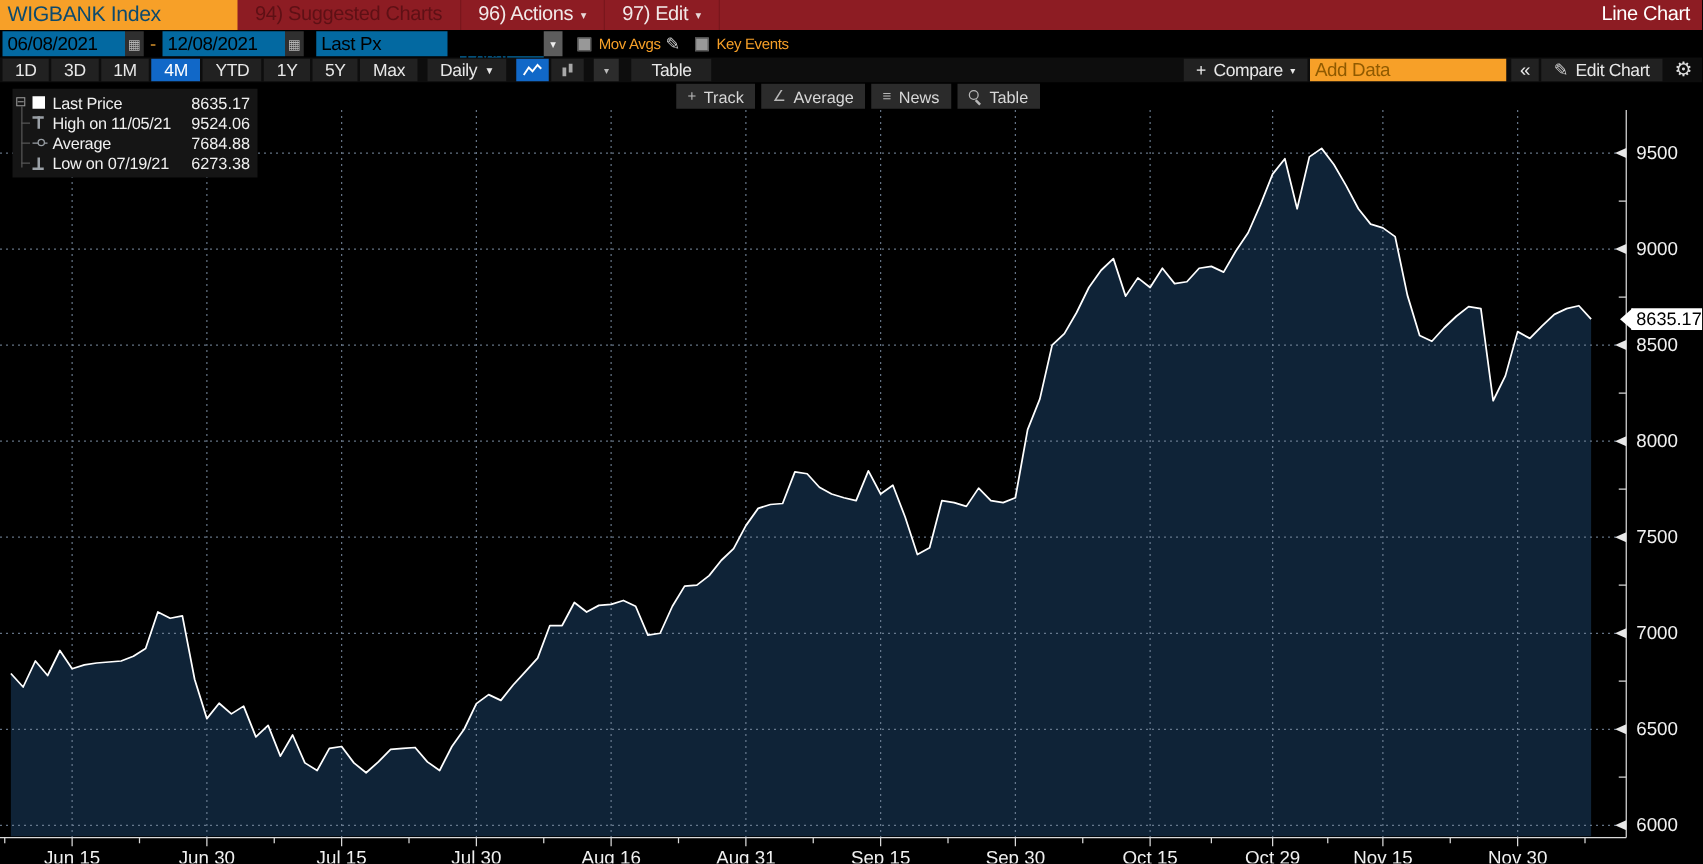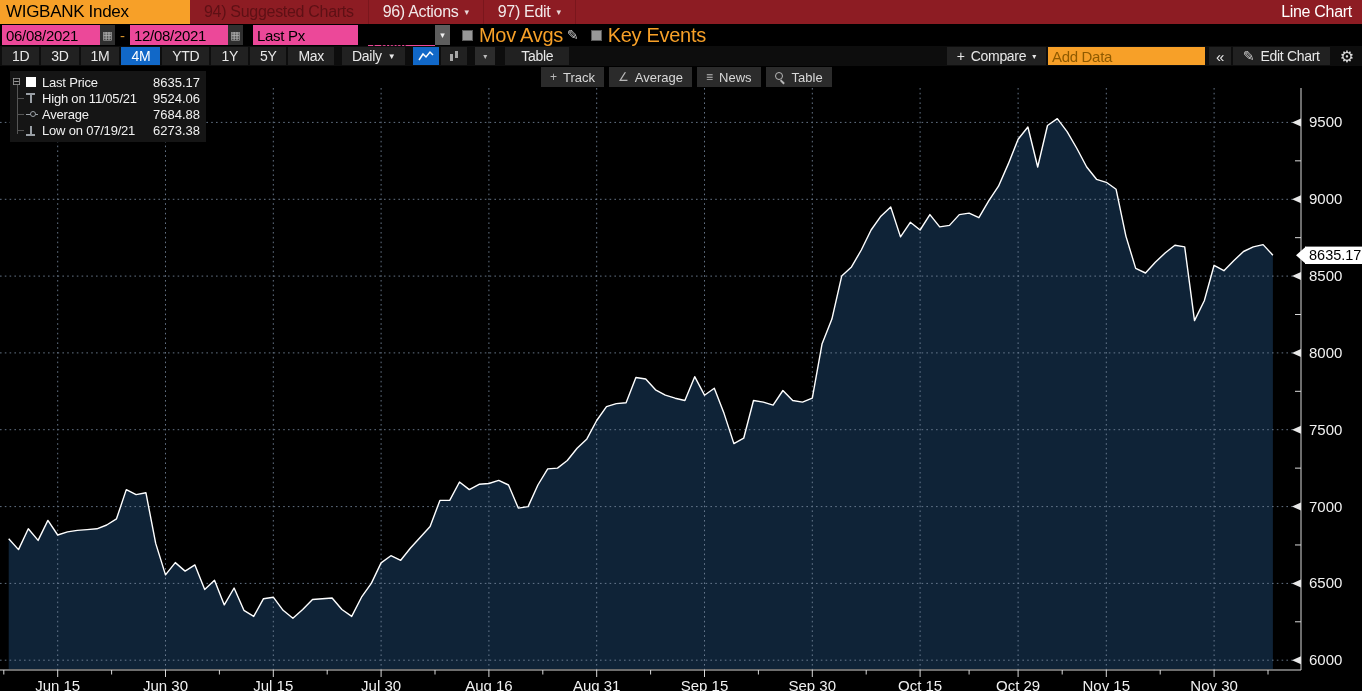--- a/index.html
+++ b/index.html
@@ -3,44 +3,44 @@
 <meta charset="utf-8">
 <style>
   html,body{margin:0;padding:0;background:#000;}
   *{box-sizing:border-box;}
   .screen{position:relative;width:1362px;height:691px;background:#000;overflow:hidden;
           font-family:"Liberation Sans","DejaVu Sans",sans-serif;-webkit-font-smoothing:antialiased;}
 
   
   .titlebar{position:absolute;left:0;top:0;width:1362px;height:24px;background:#8d1c23;
             display:flex;align-items:stretch;}
-  .security-box{width:190px;background:#f7a028;color:#000000;font-size:17px;letter-spacing:-0.3px;
+  .security-box{width:190px;background:#f7a028;color:#0c4a6e;font-size:17px;letter-spacing:-0.3px;
                 display:flex;align-items:center;padding:0 6px;}
   .menu-item{display:flex;align-items:center;padding:0 14px;font-size:16px;letter-spacing:-0.3px;
              color:#f2e9e9;border-right:1px solid #7a161c;}
   .menu-item.dim{color:#5e1015;}
   .menu-item .dd{font-size:9px;margin-left:6px;color:#e8d9d9;}
   .view-label{margin-left:auto;display:flex;align-items:center;color:#fff;font-size:16px;
               letter-spacing:-0.3px;padding:0 10px;}
 
   
   .fieldbar{position:absolute;left:0;top:24px;width:1362px;height:22px;background:#000;
             display:flex;align-items:center;padding-left:2px;}
-  .o-field{background:#ec4899;color:#000;height:20px;display:flex;align-items:center;
+  .o-field{background:#0369a1;color:#000;height:20px;display:flex;align-items:center;
            padding:0 4px;font-size:15px;letter-spacing:-0.3px;}
   .date-field{width:98px;}
   .mini-btn{width:15px;height:20px;background:#2f2f2f;color:#b5b5b5;display:flex;
             align-items:center;justify-content:center;font-size:11px;}
   .dash{color:#d5912a;font-size:15px;padding:0 5px;}
   .px-field{width:105px;margin-left:10px;text-align:right;}
   .ccy-field{width:67px;margin-left:10px;margin-top:40px;}
   .dd-btn{width:15px;height:20px;background:#5d5d5d;color:#eee;display:flex;align-items:center;
           justify-content:center;font-size:9px;}
   .chk{width:11px;height:11px;background:#989898;border:1px solid #595959;margin-left:12px;}
-  .o-label{color:#f7a028;font-size:20px;letter-spacing:-0.3px;margin-left:6px;}
+  .o-label{color:#f7a028;font-size:12px;letter-spacing:-0.3px;margin-left:6px;}
   .pencil{color:#c9c9c9;font-size:14px;margin-left:4px;}
 
   
   .rangebar{position:absolute;left:0;top:46px;width:1362px;height:20px;background:#0d0d0d;
             display:flex;align-items:center;padding-left:2px;}
   .rbtn{height:18px;background:#212121;color:#e8e8e8;font-size:14px;letter-spacing:-0.3px;
         display:flex;align-items:center;justify-content:center;padding:0 10px;margin-right:2px;}
   .rbtn.active{background:#1168c8;color:#fff;}
   .rbtn .dd{font-size:8px;margin-left:6px;}
   .icon-btn{width:26px;height:18px;background:#212121;display:flex;align-items:center;

